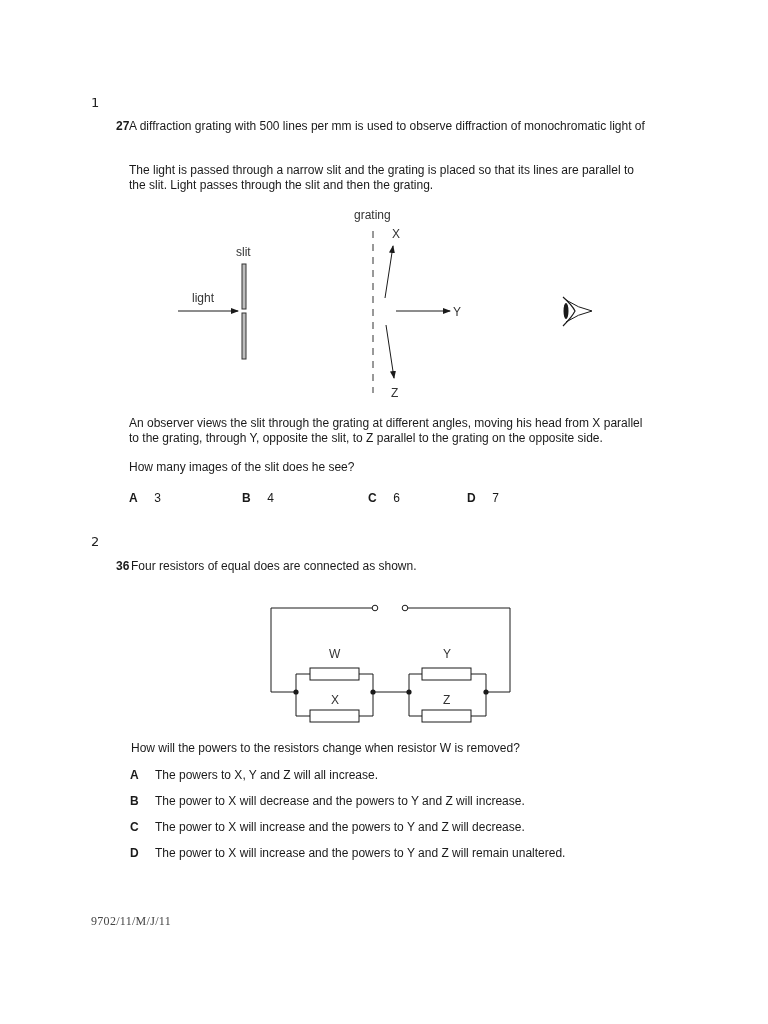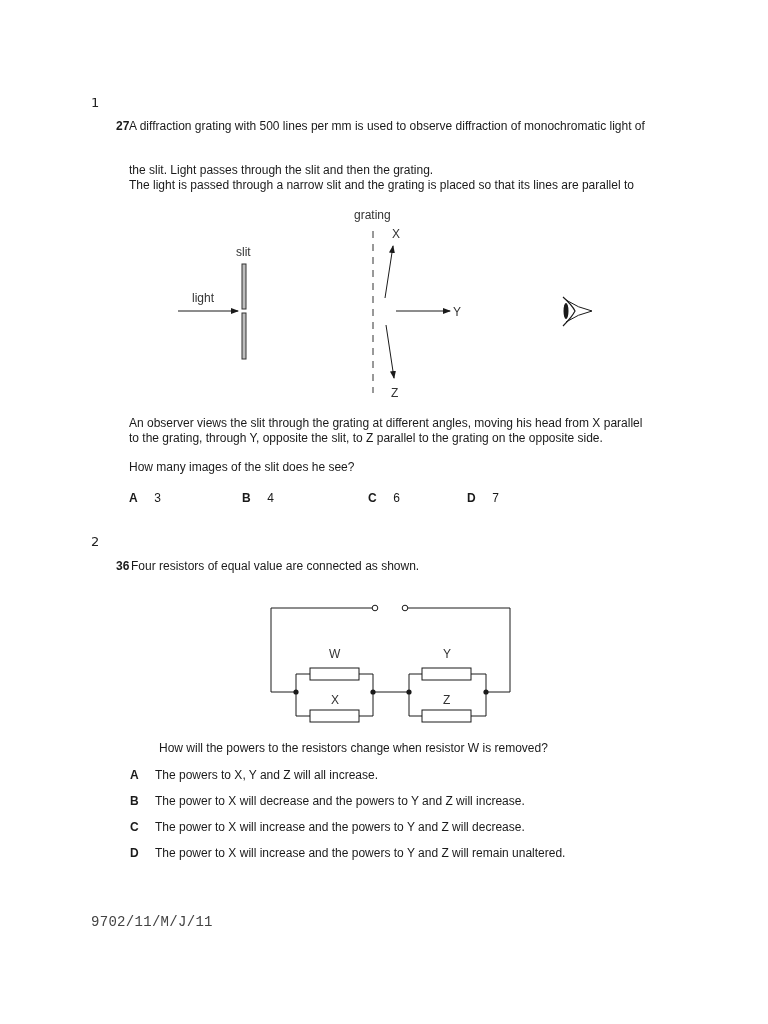--- a/index.html
+++ b/index.html
@@ -23,22 +23,22 @@
     }
     .qtext {
       font-size: 12px;
       line-height: 15px;
       color: #1a1a1a;
     }
     .bold { font-weight: bold; margin-left: 12px; }
     .opt-letter { font-weight: bold; font-size: 12px; }
     .opt-val { font-size: 12px; }
     .footer {
-      font-family: Liberation Mono, monospace;
-      font-size: 14px;
+      font-family: Liberation Serif, serif;
+      font-size: 12px;
       color: #444;
       letter-spacing: 0.3px;
     }
     svg text {
       font-family: "Liberation Sans", sans-serif;
       font-size: 12px;
       fill: #333;
     }
   </style>
 </head>
@@ -46,22 +46,22 @@
 
 <div class="abs qnum-outer" style="left:91px; top:95px;">1</div>
 
 <div class="abs qtext bold" style="left:104px; top:119px;">27</div>
 
 <div class="abs qtext" style="left:129px; top:119px; width:560px;">
   <div>A diffraction grating with 500 lines per mm is used to observe diffraction of monochromatic light of</div>
 </div>
 
 <div class="abs qtext" style="left:129px; top:163px; width:560px;">
+  <div>The light is passed through a narrow slit and the grating is placed so that its lines are parallel to</div>
   <div>the slit. Light passes through the slit and then the grating.</div>
-  <div>The light is passed through a narrow slit and the grating is placed so that its lines are parallel to</div>
 </div>
 
 <svg class="abs" style="left:0; top:0;" width="768" height="420">
   <defs>
     <marker id="arr" markerWidth="8" markerHeight="6" refX="7" refY="3" orient="auto" markerUnits="userSpaceOnUse">
       <path d="M0,0 L8,3 L0,6 Z" fill="#1a1a1a"></path>
     </marker>
   </defs>
 
   <g>
@@ -123,21 +123,21 @@
   <span class="opt-val" style="margin-left:12px;">6</span>
 </div>
 <div class="abs" style="left:467px; top:488px;">
   <span class="opt-letter">D</span>
   <span class="opt-val" style="margin-left:12px;">7</span>
 </div>
 
 <div class="abs qnum-outer" style="left:91px; top:534px;">2</div>
 
 <div class="abs qtext bold" style="left:104px; top:559px;">36</div>
-<div class="abs qtext" style="left:131px; top:559px;">Four resistors of equal value are connected as shown.</div>
+<div class="abs qtext" style="left:131px; top:559px;">Four resistors of equal does are connected as shown.</div>
 
 <svg class="abs" style="left:0; top:590px;" width="768" height="145">
   <g stroke="#1a1a1a" stroke-width="1" fill="none">
 
     <polyline points="372,18 271,18 271,102 296,102"></polyline>
     <polyline points="408,18 510,18 510,102 486,102"></polyline>
 
     <line x1="373" y1="102" x2="409" y2="102"></line>
 
     <polyline points="296,102 296,84 310,84"></polyline>
@@ -175,21 +175,21 @@
   <g>
     <rect x="422" y="120" width="49" height="12" fill="#fff" stroke="#1a1a1a" stroke-width="1"></rect>
   </g>
 
   <text x="329" y="68">W</text>
   <text x="331" y="114">X</text>
   <text x="443" y="68">Y</text>
   <text x="443" y="114">Z</text>
 </svg>
 
-<div class="abs qtext" style="left:131px; top:741px;margin-left:28px;">How will the powers to the resistors change when resistor W is removed?</div>
+<div class="abs qtext" style="left:131px; top:741px;">How will the powers to the resistors change when resistor W is removed?</div>
 
 <div class="abs qtext" style="left:130px; top:768px;">
   <span class="opt-letter">A</span>
   <span style="position:absolute; left:25px; white-space:nowrap;">The powers to X, Y and Z will all increase.</span>
 </div>
 <div class="abs qtext" style="left:130px; top:794px;">
   <span class="opt-letter">B</span>
   <span style="position:absolute; left:25px; white-space:nowrap;">The power to X will decrease and the powers to Y and Z will increase.</span>
 </div>
 <div class="abs qtext" style="left:130px; top:820px;">

